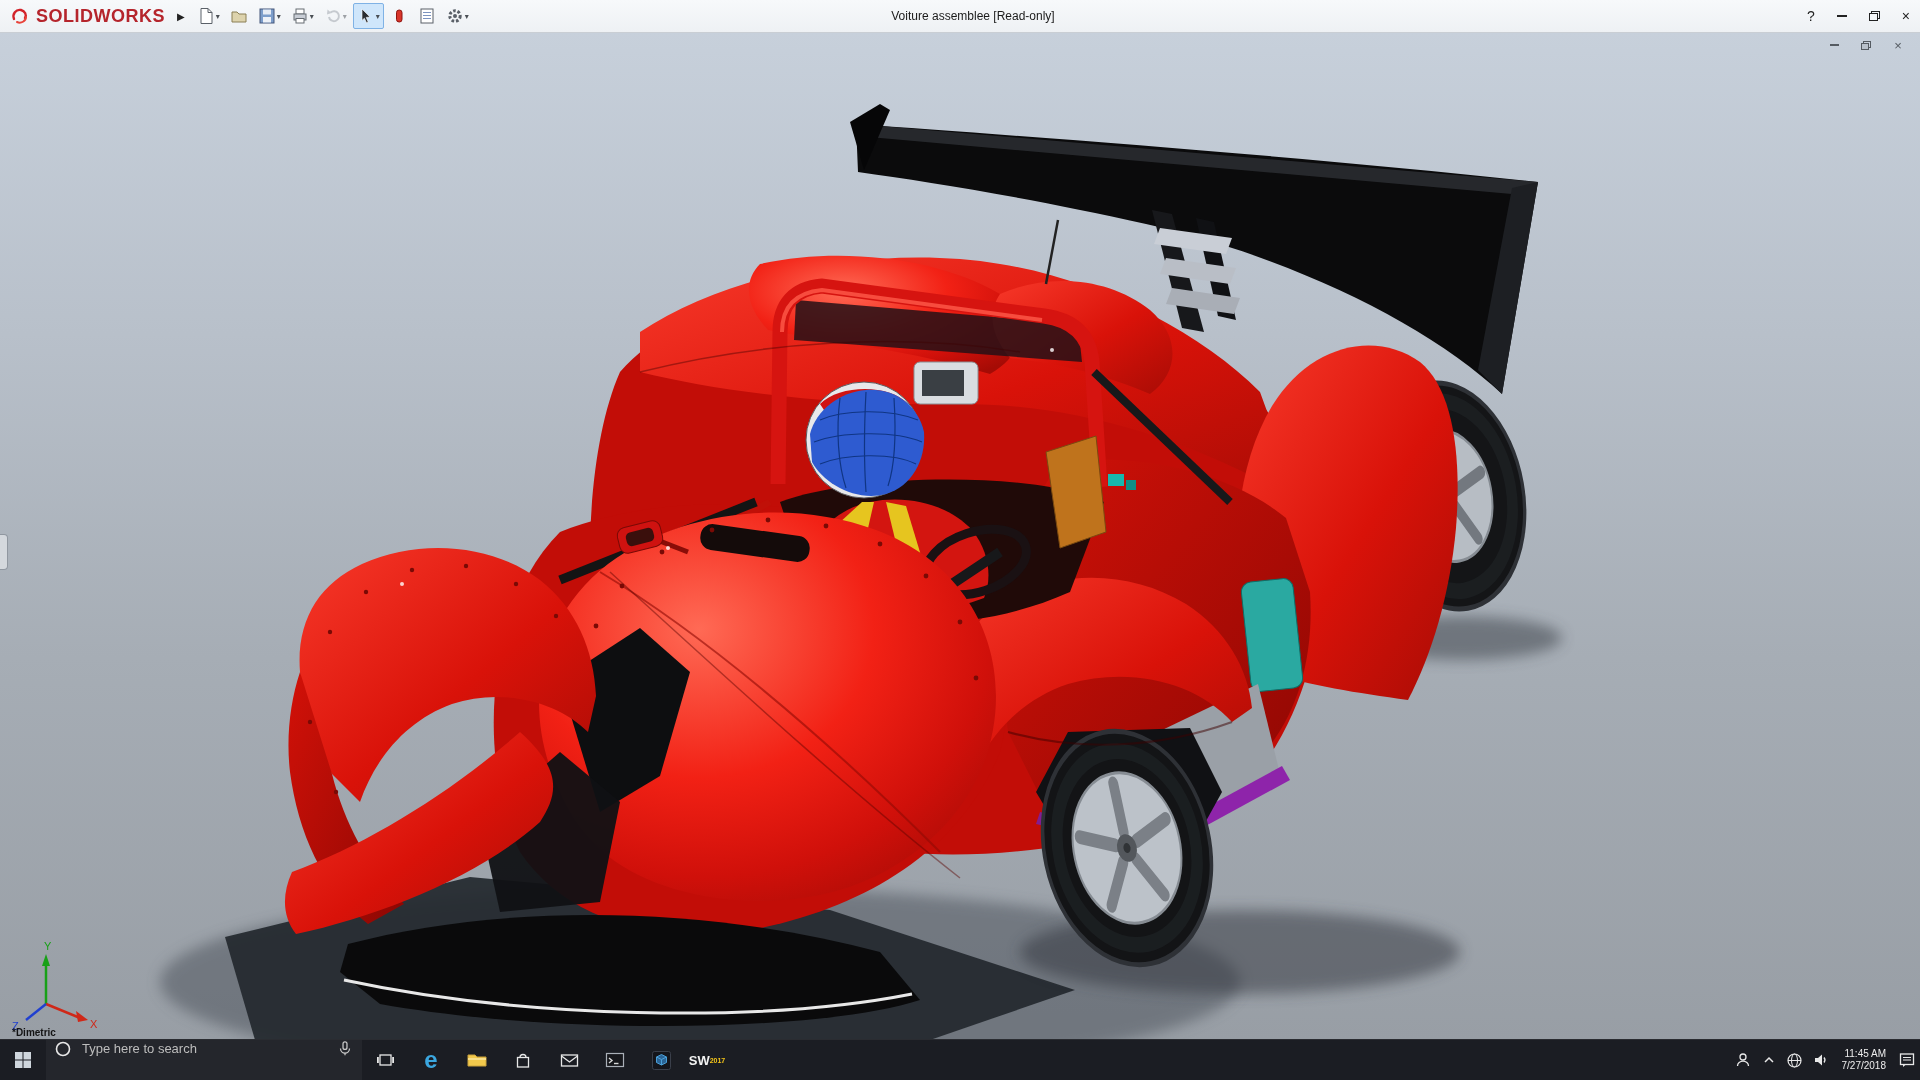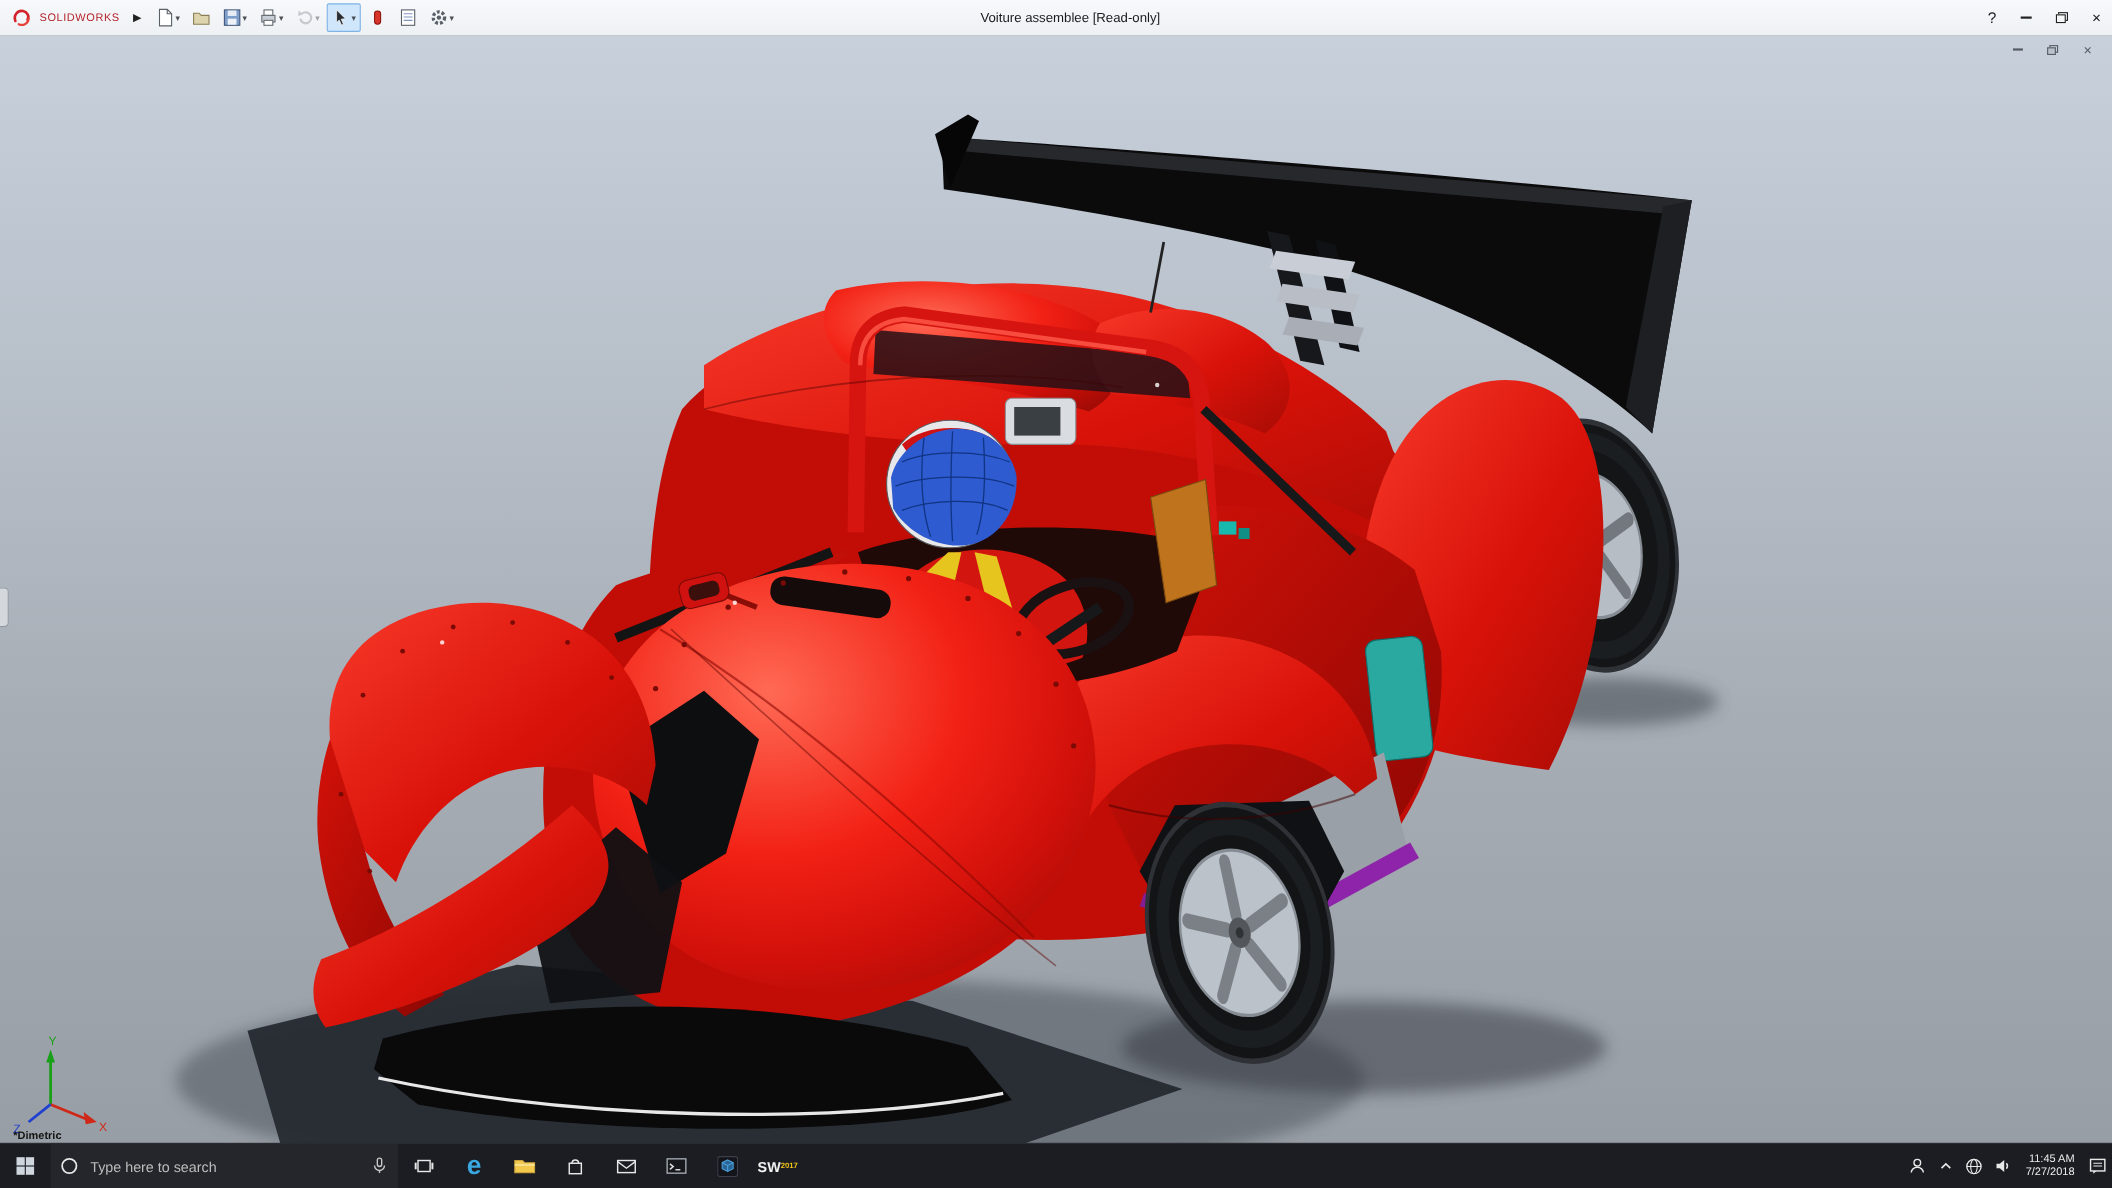--- a/index.html
+++ b/index.html
@@ -2,21 +2,21 @@
 <html><head>
 <meta charset="utf-8">
 <style>
   html,body{margin:0;padding:0;width:1920px;height:1080px;overflow:hidden;
     font-family:"Liberation Sans",sans-serif;background:#000;}
   
   .titlebar{position:absolute;left:0;top:0;width:100%;height:32px;
     background:linear-gradient(180deg,#f7f9fb,#eef1f4);border-bottom:1px solid #c9ced4;
     display:flex;align-items:center;z-index:30;}
   .brand{display:flex;align-items:center;gap:6px;padding:0 10px;height:100%;}
-  .brand-text{font-size:10px;font-weight:normal;letter-spacing:.5px;color:#b5252c;}
+  .brand-text{font-size:18px;font-weight:bold;letter-spacing:.5px;color:#b5252c;}
   .flyout{font-size:10px;color:#222;margin:0 8px 0 2px;cursor:default;}
   .tools{display:flex;align-items:center;gap:2px;}
   .tool{display:flex;align-items:center;gap:1px;padding:3px 3px;border:1px solid transparent;border-radius:2px;}
   .tool.pressed{background:#cfe6fb;border-color:#7fb2e5;}
   .tool.disabled{opacity:.5;}
   .dd{font-size:8px;color:#4a4f55;}
   .win-title{position:absolute;left:50%;transform:translateX(-50%);top:0;height:32px;
     line-height:32px;font-size:12px;color:#1b1b1b;white-space:nowrap;margin-left:13px;}
   .win-btns{position:absolute;right:10px;top:0;height:32px;display:flex;align-items:center;gap:22px;}
   .win-btn{color:#222;font-size:14px;display:flex;align-items:center;justify-content:center;height:100%;}
@@ -34,21 +34,21 @@
   .doc-restore{position:relative;display:inline-block;width:10px;height:9px;}
   .doc-restore::before{content:"";position:absolute;right:0;top:0;width:6px;height:5px;border:1px solid #555b62;}
   .doc-restore::after{content:"";position:absolute;left:0;bottom:0;width:6px;height:5px;border:1px solid #555b62;background:#b9c1cb;}
   .edge-tab{position:absolute;left:0;top:502px;width:7px;height:34px;background:#d4d8dd;
     border:1px solid #9097a0;border-left:none;border-radius:0 4px 4px 0;z-index:5;}
   .orientation{position:absolute;left:12px;bottom:2px;font-size:10px;font-weight:bold;color:#141414;z-index:5;}
   
   .taskbar{position:absolute;left:0;bottom:0;width:100%;height:40px;background:#1b1d23;
     border-top:1px solid #2a2c31;display:flex;align-items:stretch;z-index:40;color:#e8e8e8;}
   .tb-ico{width:46px;display:flex;align-items:center;justify-content:center;}
-  .searchbox{display:flex;align-items:center;width:300px;background:#24262c;gap:8px;padding:0 8px;}
+  .searchbox{display:flex;align-items:flex-start;width:300px;background:#24262c;gap:8px;padding:0 8px;}
   .search-input{flex:1;background:transparent;border:none;outline:none;color:#cfcfcf;font-size:13px;
     font-family:"Liberation Sans",sans-serif;}
   .search-input::placeholder{color:#bdbdbd;}
   .edge-e{font-size:24px;font-weight:bold;color:#3ba7e0;}
   .sw-app{display:flex;flex-direction:row;align-items:center;justify-content:center;line-height:1;}
   .sw-top{font-size:13px;font-weight:bold;color:#f2f2f2;}
   .sw-year{font-size:7px;font-weight:bold;color:#f5c518;margin-top:1px;}
   .tray{margin-left:auto;display:flex;align-items:center;}
   .tray .tb-ico{width:26px;}
   .clock{display:flex;flex-direction:column;align-items:flex-end;justify-content:center;

